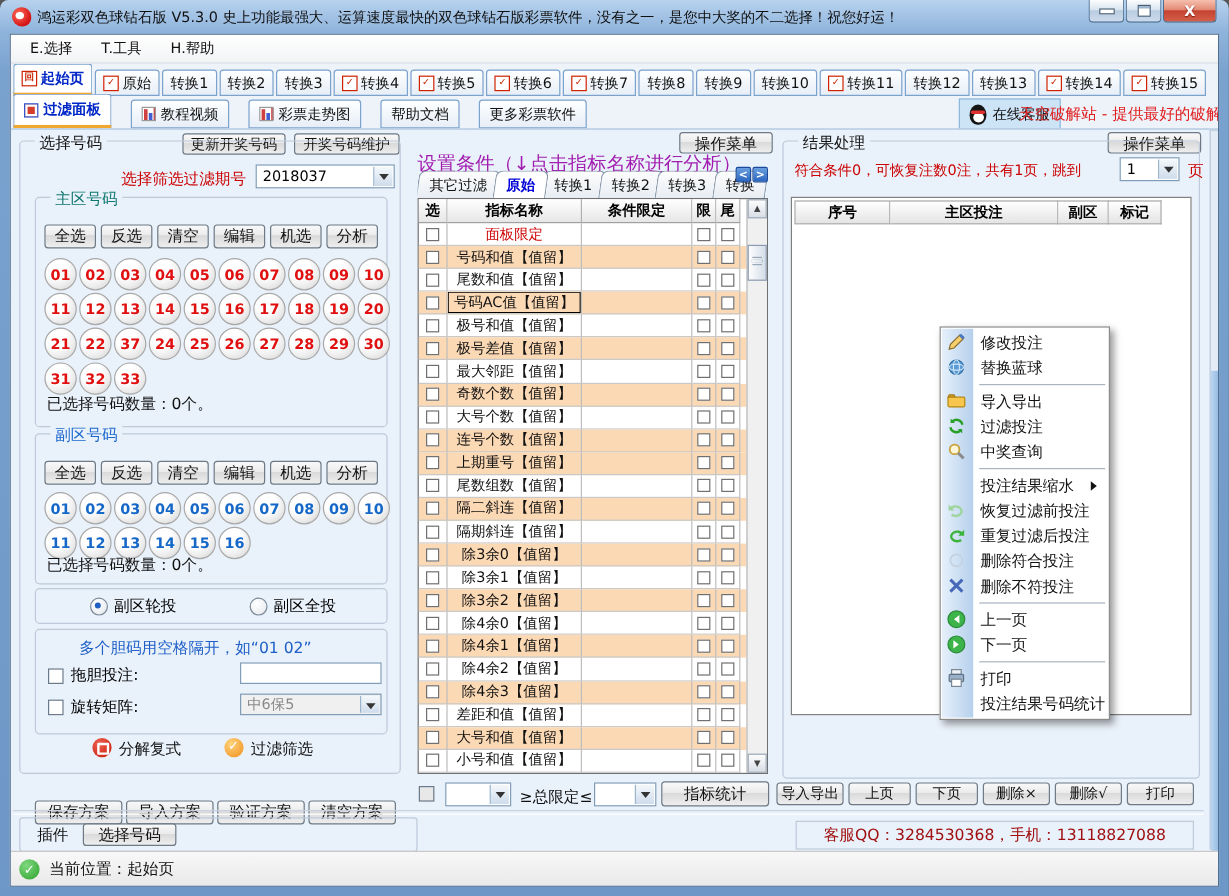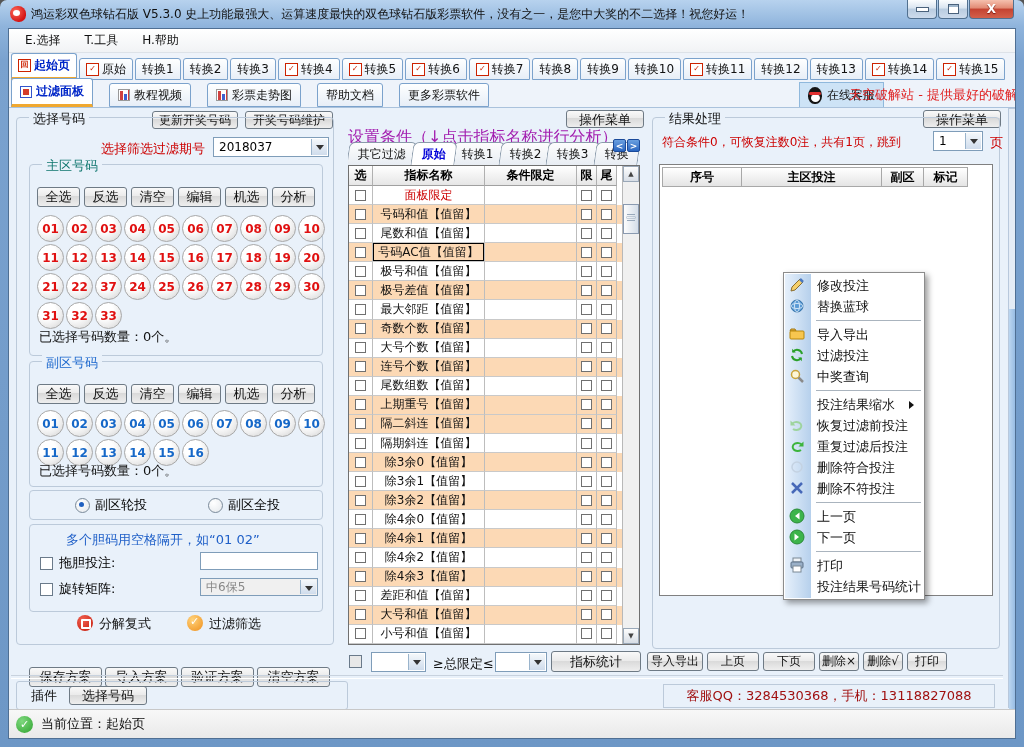--- a/index.html
+++ b/index.html
@@ -139,21 +139,21 @@
   .pagesuffix{position:absolute;left:337px;top:16px;font-size:13px;color:#cc0000;}
   .resultbox{position:absolute;left:6px;top:46px;width:334px;height:432px;border:1px solid #808080;background:#fff;box-sizing:border-box;}
   .rheader{position:absolute;left:2px;top:2px;right:2px;height:20px;display:flex;}
   .rhcell{height:20px;background:linear-gradient(#ffffff,#e4e4e4);border:1px solid #a8a8a8;border-left:none;font-size:12px;font-weight:bold;display:flex;align-items:center;justify-content:center;box-sizing:border-box;}
   .rhcell.rh0{border-left:1px solid #a8a8a8;width:80px;}
   .rhcell.rh1{width:140px;}.rhcell.rh2{width:42px;}.rhcell.rh3{width:44px;}
   .rbrow{position:absolute;left:638px;top:544px;display:flex;gap:4px;}
   .rbbtn{height:19px;font-size:12px;padding:0 6px;}
   .rbbtn.b0{width:56px;padding:0;}
   .rbbtn.b1,.rbbtn.b2{width:52px;padding:0;}
-  .rbbtn.b3,.rbbtn.b4,.rbbtn.b5{width:40px;padding:0;}
+  .rbbtn.b3,.rbbtn.b4,.rbbtn.b5{width:56px;padding:0;}
   .servicebox{position:absolute;left:654px;top:576px;width:330px;height:22px;border:1px solid #bccada;display:flex;align-items:center;justify-content:center;font-size:13px;color:#a01010;}
   .vscroll-main{position:absolute;left:999px;top:0;bottom:2px;width:10px;background:#e4ecf6;border:1px solid #b8c8dc;box-sizing:border-box;}
   .vscroll-main .vthumb{position:absolute;left:0;right:0;top:200px;height:400px;background:linear-gradient(90deg,#bcd6f0,#8cb4e0);}
   
   .statusbar{position:absolute;left:0;right:0;bottom:0;height:28px;background:linear-gradient(#f8f8f8,#e9e9e9);border-top:1px solid #c8c8c8;display:flex;align-items:center;}
   .statusicon{width:17px;height:17px;border-radius:50%;background:radial-gradient(circle at 35% 30%,#7ed87e,#2ea22e);margin:0 8px 0 7px;color:#fff;font-size:11px;font-weight:bold;display:flex;align-items:center;justify-content:center;flex:none;}
   .statustext{font-size:13px;color:#111;}
   
   .cmenu{position:absolute;left:783px;top:272px;width:140px;background:#fff;border:1px solid #8c8c8c;box-shadow:3px 3px 6px rgba(0,0,0,.4);padding:2px 0;z-index:50;}
   .cmenu::before{content:"";position:absolute;left:1px;top:1px;bottom:1px;width:26px;background:linear-gradient(90deg,#e6f0fb,#b6d0ec);}
@@ -578,38 +578,38 @@
               </span>
               <span class="icell cname">连号个数【值留】</span>
               <span class="icell ccond"></span>
               <span class="icell climit">
                 <span class="cbx small"></span>
               </span>
               <span class="icell ctail">
                 <span class="cbx small"></span>
               </span>
             </div>
+            <div class="irow alt">
+              <span class="icell csel">
+                <span class="cbx small"></span>
+              </span>
+              <span class="icell cname">上期重号【值留】</span>
+              <span class="icell ccond"></span>
+              <span class="icell climit">
+                <span class="cbx small"></span>
+              </span>
+              <span class="icell ctail">
+                <span class="cbx small"></span>
+              </span>
+            </div>
             <div class="irow">
               <span class="icell csel">
                 <span class="cbx small"></span>
               </span>
               <span class="icell cname">尾数组数【值留】</span>
-              <span class="icell ccond"></span>
-              <span class="icell climit">
-                <span class="cbx small"></span>
-              </span>
-              <span class="icell ctail">
-                <span class="cbx small"></span>
-              </span>
-            </div>
-            <div class="irow alt">
-              <span class="icell csel">
-                <span class="cbx small"></span>
-              </span>
-              <span class="icell cname">上期重号【值留】</span>
               <span class="icell ccond"></span>
               <span class="icell climit">
                 <span class="cbx small"></span>
               </span>
               <span class="icell ctail">
                 <span class="cbx small"></span>
               </span>
             </div>
             <div class="irow alt">
               <span class="icell csel">

